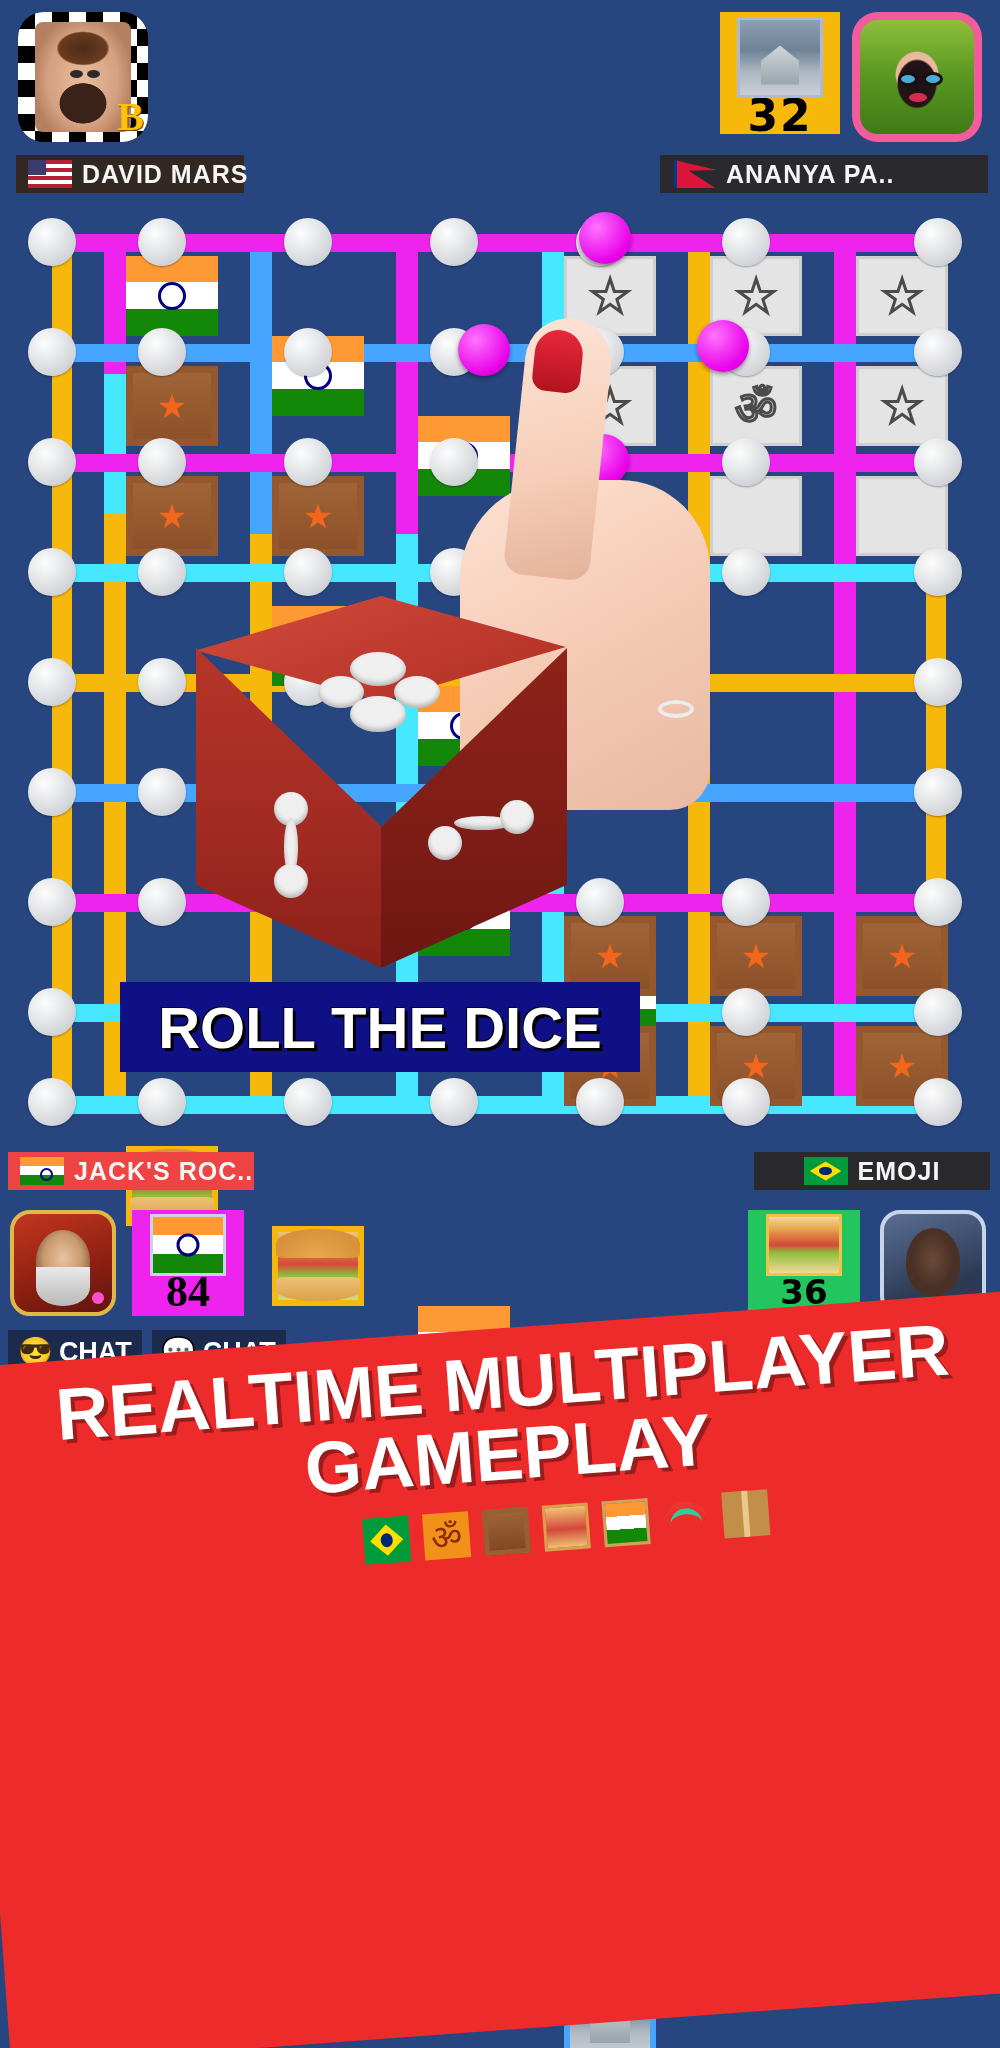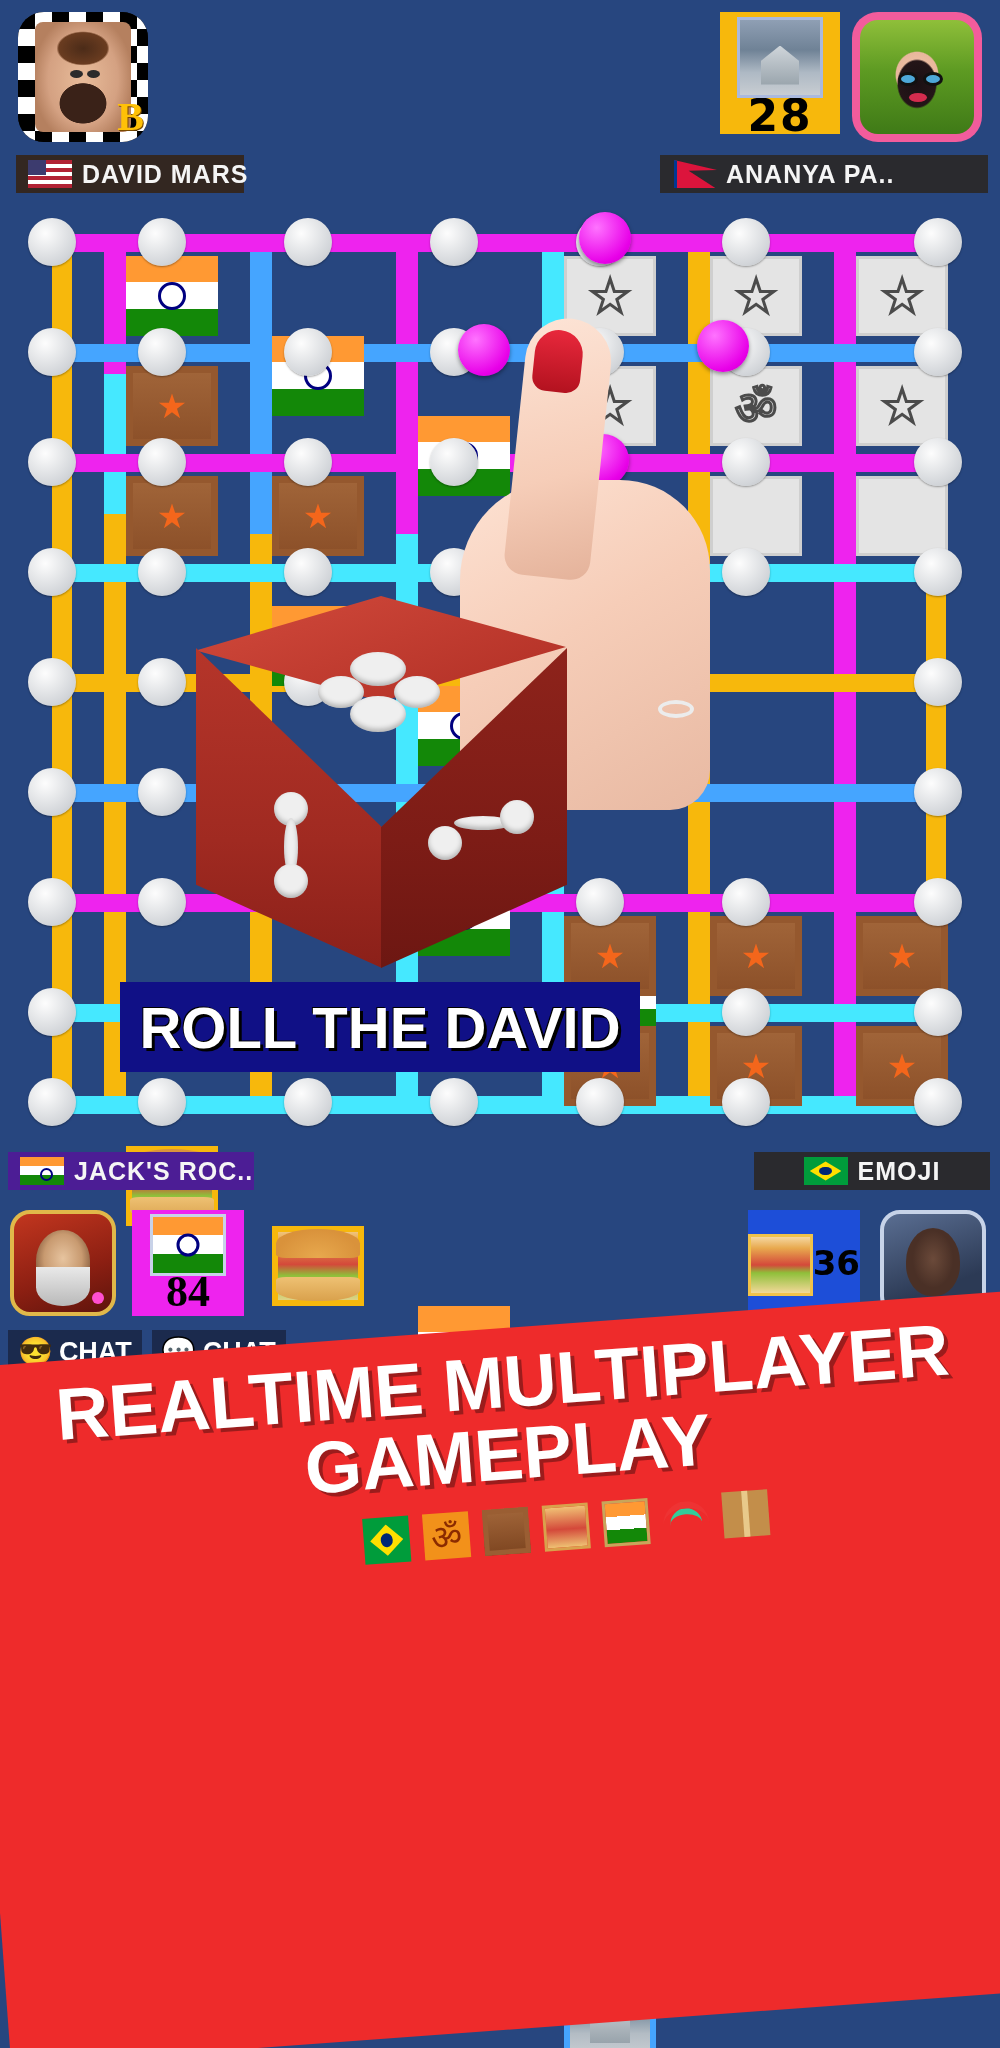--- a/index.html
+++ b/index.html
@@ -226,21 +226,21 @@
     background:#101086; display:flex; align-items:center; justify-content:center;
     z-index:9;
   }
   .roll-btn .t {
     color:#fff; font-size:58px; font-weight:bold; letter-spacing:0px;
     text-shadow: 3px 3px 0 #000, -1px -1px 0 #000;
     font-family:"Liberation Sans", sans-serif; white-space:nowrap;
   }
 
   
-  .nb-p2 { left:8px; top:1152px; width:246px; background:#4c1d95; }
+  .nb-p2 { left:8px; top:1152px; width:246px; background:#ef4444; }
   .nb-p3 { right:10px; top:1152px; width:236px; background:#2a2a2e; justify-content:center;}
 
   .av-p2 {
     position:absolute; left:10px; top:1210px; width:106px; height:106px;
     border-radius:20px; overflow:hidden;
     background:linear-gradient(160deg,#c2361f 0%, #8c1f12 60%, #5e140c 100%);
     border:4px solid #e0b84a;
   }
   .av-p2 .head {
     position:absolute; left:22%; top:16%; width:56%; height:64%;
@@ -260,21 +260,21 @@
   }
   .st-p2 .pic { width:76px;height:62px; margin-top:4px; border:3px solid #c8d2e8;
     background:linear-gradient(180deg,#ff9933 33%,#fff 33% 66%,#138808 66%); position:relative; }
   .st-p2 .pic::after{ content:""; position:absolute; left:50%;top:50%;transform:translate(-50%,-50%);
     width:17px;height:17px;border:3px solid #000080;border-radius:50%; }
   .st-p2 .num { font-size:44px; font-weight:bold; color:#000; line-height:32px;
     font-family:Liberation Serif, serif; }
 
   .st-p3 {
     position:absolute; right:140px; top:1210px; width:112px; height:106px;
-    background:#1d4ed8; display:flex; flex-direction:row; align-items:center;
+    background:#22c55e; display:flex; flex-direction:column; align-items:center;
   }
   .st-p3 .pic { width:76px;height:62px;margin-top:4px; border:3px solid #f0c24a;
     background:linear-gradient(180deg,#f5d7a0 0%, #e8a94e 20%, #d4493a 50%, #8fbf3a 64%, #f2d898 100%); }
   .st-p3 .num { font-size:34px; font-weight:bold; color:#000; line-height:32px;
     font-family:"DejaVu Sans", sans-serif; }
 
   .av-p3 {
     position:absolute; right:14px; top:1210px; width:106px; height:106px;
     border-radius:20px; overflow:hidden;
     background:linear-gradient(160deg,#5a6e92 0%, #2c3a55 70%);
@@ -340,21 +340,21 @@
       <div class="face">
         <div class="eye l"></div>
         <div class="eye r"></div>
       </div>
       <div class="badge">B</div>
     </div>
 
 
     <div class="score-tile st-p4">
       <div class="pic"></div>
-      <div class="num">28</div>
+      <div class="num">32</div>
     </div>
 
     <div class="avatar av-p4">
       <div class="bg">
         <div class="eyeb l"></div>
         <div class="eyeb r"></div>
         <div class="lips"></div>
       </div>
     </div>
   </div>
@@ -538,21 +538,21 @@
     <div class="pip" style="left:78px;  top:196px; width:34px; height:34px;"></div>
     <div class="pip" style="left:88px;  top:222px; width:14px; height:58px;"></div>
     <div class="pip" style="left:78px;  top:268px; width:34px; height:34px;"></div>
 
     <div class="pip" style="left:232px; top:230px; width:34px; height:34px;"></div>
     <div class="pip" style="left:258px; top:220px; width:58px; height:14px;"></div>
     <div class="pip" style="left:304px; top:204px; width:34px; height:34px;"></div>
   </div>
 
   <div class="roll-btn">
-    <div class="t">ROLL THE DAVID</div>
+    <div class="t">ROLL THE DICE</div>
   </div>
 
   <div class="name-bar nb-p2">
     <div class="flag flag-in"></div>
     <div class="nm">JACK'S ROC..</div>
   </div>
 
   <div class="name-bar nb-p3">
     <div class="flag flag-br"></div>
     <div class="nm">EMOJI</div>

